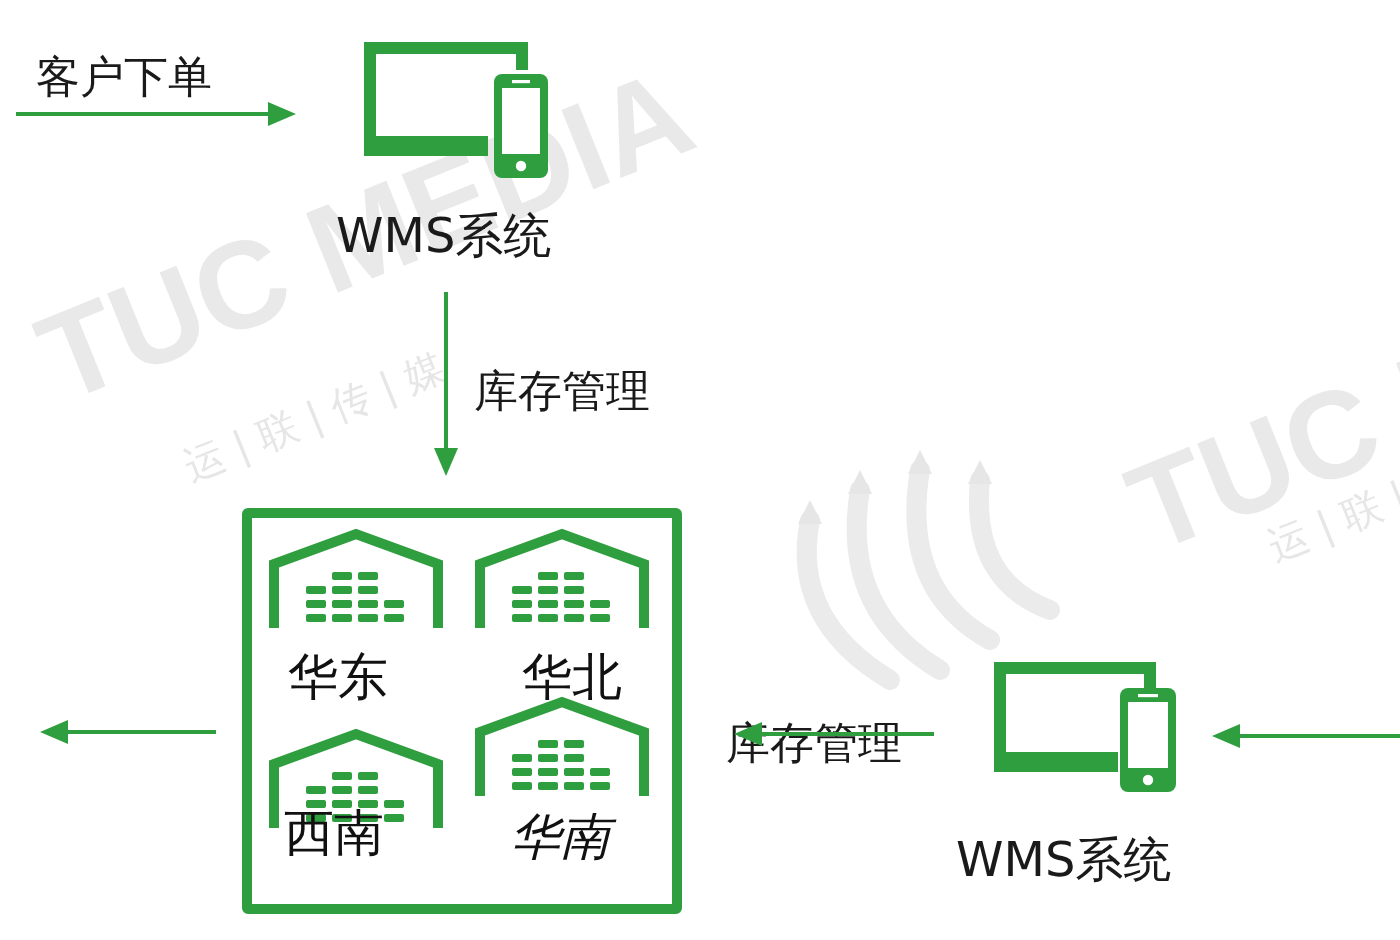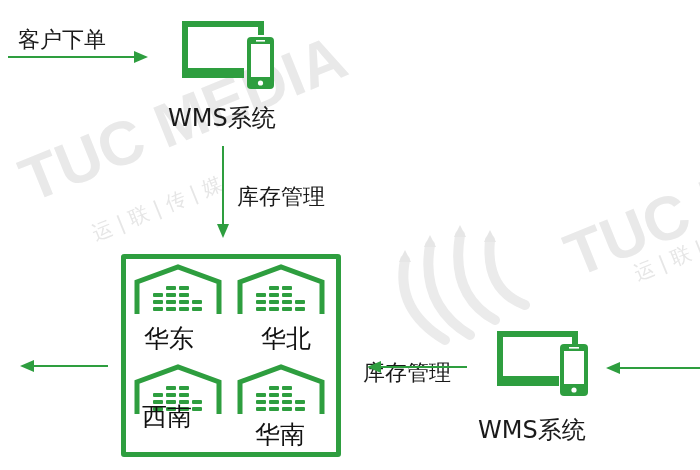--- a/index.html
+++ b/index.html
@@ -127,21 +127,21 @@
         <rect x="58" y="36" width="10" height="4" rx="1"></rect>
       <rect x="19" y="43" width="10" height="4" rx="1"></rect>
         <rect x="32" y="43" width="10" height="4" rx="1"></rect>
         <rect x="45" y="43" width="10" height="4" rx="1"></rect>
         <rect x="58" y="43" width="10" height="4" rx="1"></rect>
     </g>
   </svg>
   <div class="abs region-label" style="left:8px;top:40px;">西南</div>
 </div>
 
-<div class="abs" style="left:237px;top:364px;width:88px;height:92px;">
+<div class="abs" style="left:237px;top:348px;width:88px;height:92px;font-style:italic;">
   <svg width="88" height="52" viewBox="0 0 88 52">
     <path d="M3 50 V18 L44 3 L85 18 V50" fill="none" stroke="#2e9e3f" stroke-width="5"></path>
     <g fill="#2e9e3f">
       <rect x="32" y="22" width="10" height="4" rx="1"></rect>
         <rect x="45" y="22" width="10" height="4" rx="1"></rect>
       <rect x="19" y="29" width="10" height="4" rx="1"></rect>
         <rect x="32" y="29" width="10" height="4" rx="1"></rect>
         <rect x="45" y="29" width="10" height="4" rx="1"></rect>
       <rect x="19" y="36" width="10" height="4" rx="1"></rect>
         <rect x="32" y="36" width="10" height="4" rx="1"></rect>

